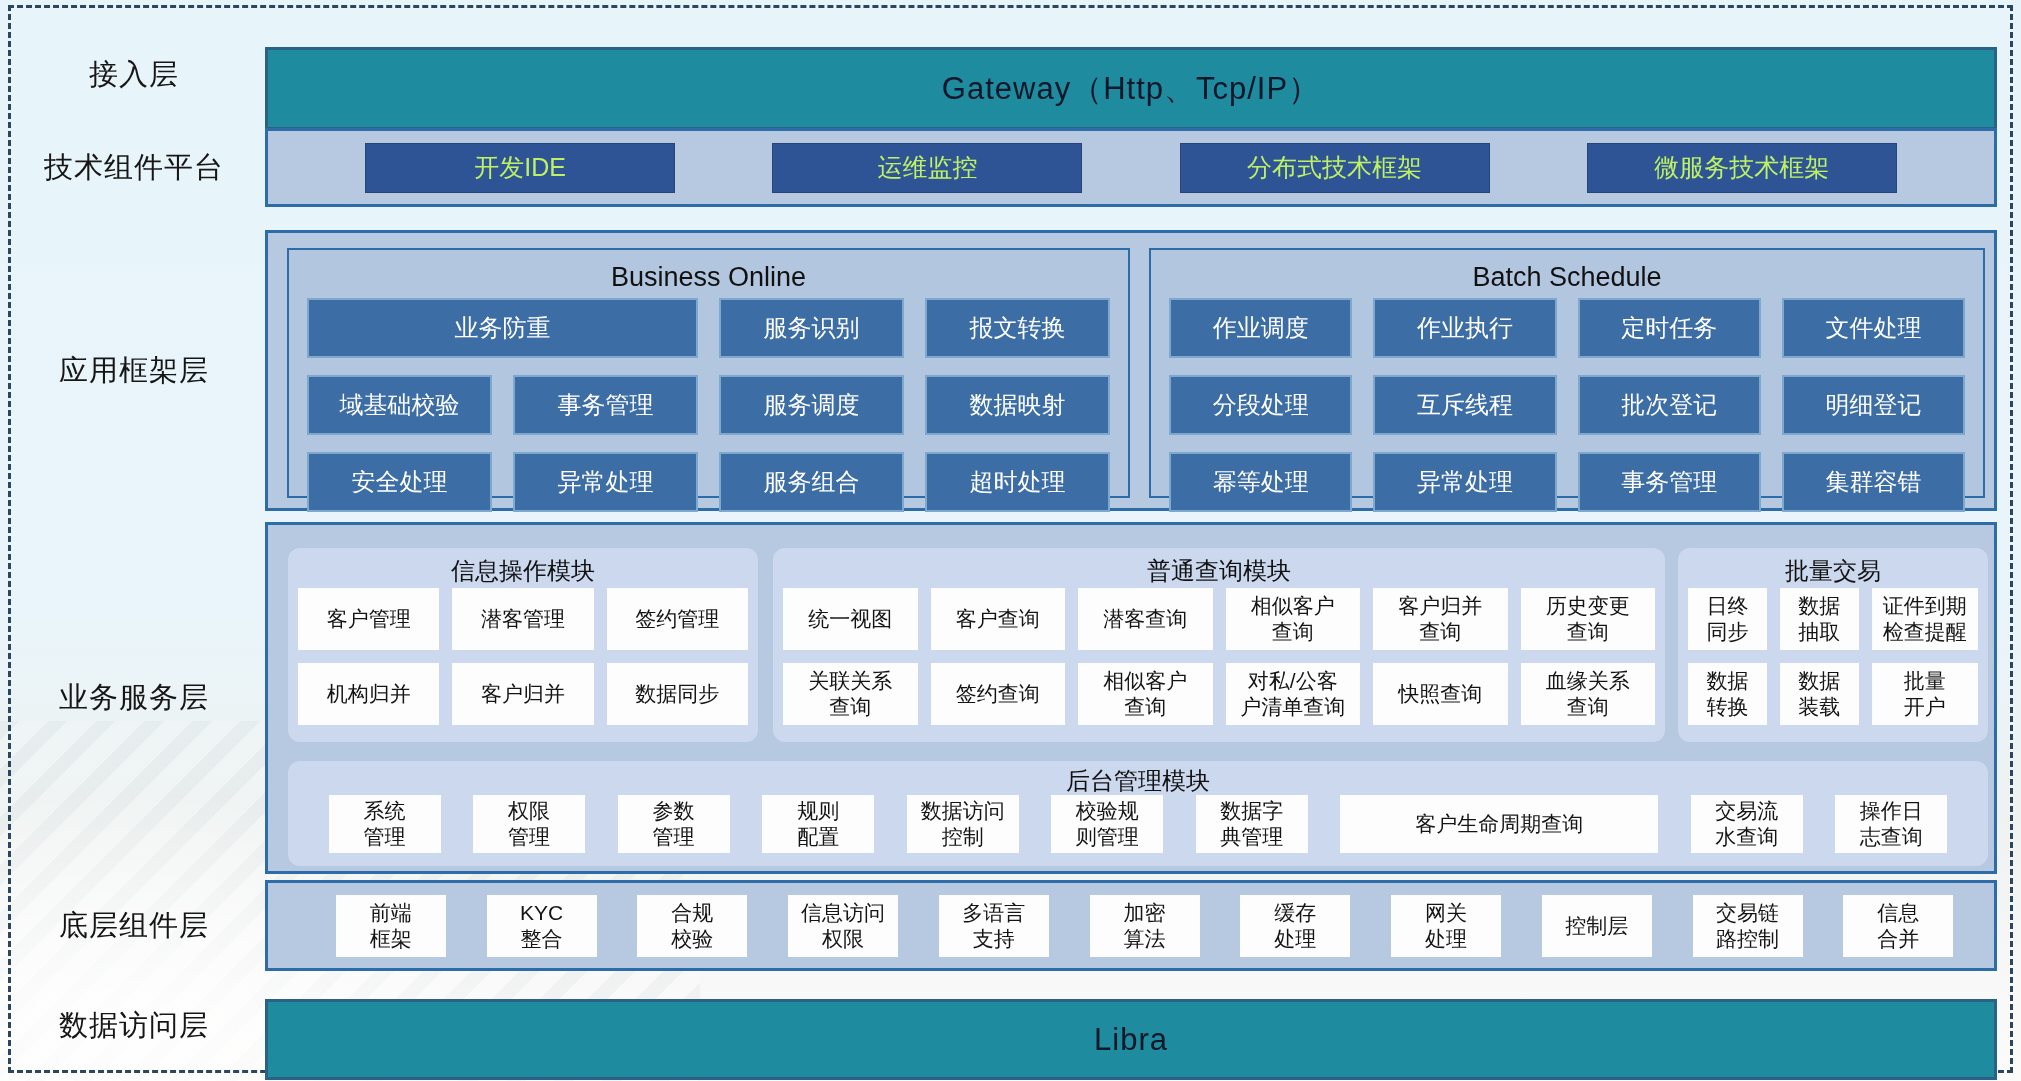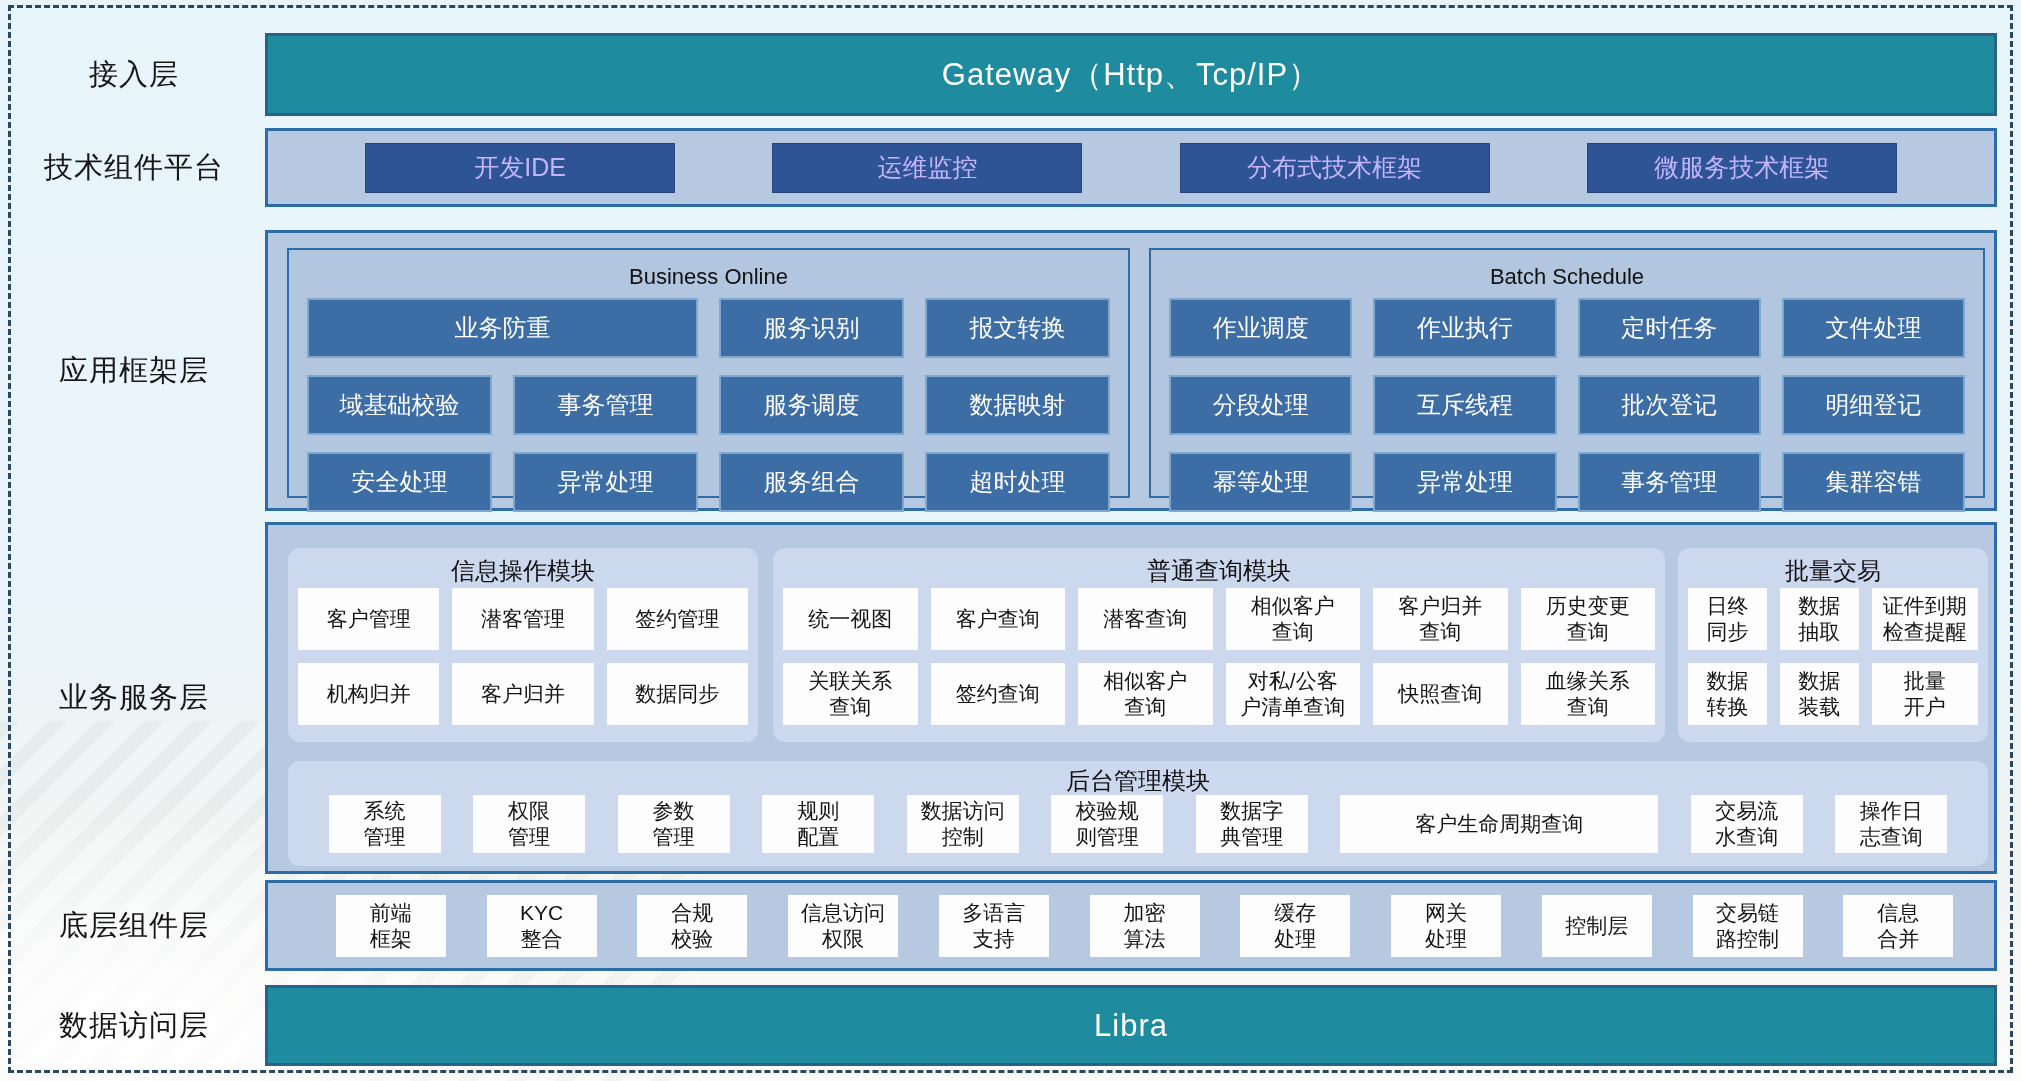--- a/index.html
+++ b/index.html
@@ -25,38 +25,38 @@
   .gutter-label{
     position:absolute;left:10px;width:248px;
     display:flex;align-items:center;justify-content:center;
     font-size:29px;color:#161616;letter-spacing:1px;
   }
   
   .band{position:absolute;left:265px;width:1732px;box-sizing:border-box;}
   .teal-bar{
     background:#1f8b9e;border:3px solid #2a6186;
     display:flex;align-items:center;justify-content:center;
-    color:#ffffff;font-size:31px;letter-spacing:1px;
+    color:#0f172a;font-size:31px;letter-spacing:1px;margin-top:14px;
   }
   .lightband{background:#b7c9e1;border:3px solid #2d6ca6;}
   
   .tech-row{display:flex;align-items:center;justify-content:space-evenly;height:100%;}
   .navy-btn{
     width:310px;height:50px;background:#2f5496;border:1px solid #27457c;
-    color:#c4b5fd;font-size:25px;display:flex;align-items:center;justify-content:center;
+    color:#bef264;font-size:25px;display:flex;align-items:center;justify-content:center;
     box-sizing:border-box;
   }
   
   .fw-panel{
     position:absolute;top:15px;height:250px;box-sizing:border-box;
     background:#b3c6df;border:2px solid #2d6ca6;
     padding:8px 18px 0 18px;
   }
   .fw-title{height:38px;display:flex;align-items:center;justify-content:center;
-    font-size:22px;color:#111;}
+    font-size:27px;color:#111;}
   .fw-grid{display:grid;grid-template-columns:repeat(4,1fr);gap:17px 21px;margin-top:2px;}
   .steel-btn{
     height:60px;background:#3c6da4;border:2px solid #7fa8cf;
     color:#fff;font-size:24px;display:flex;align-items:center;justify-content:center;
     box-sizing:border-box;
   }
   
   .module-panel{
     position:absolute;top:23px;height:194px;box-sizing:border-box;
     background:#ccd8ee;border-radius:12px;padding:6px 10px 0 10px;

